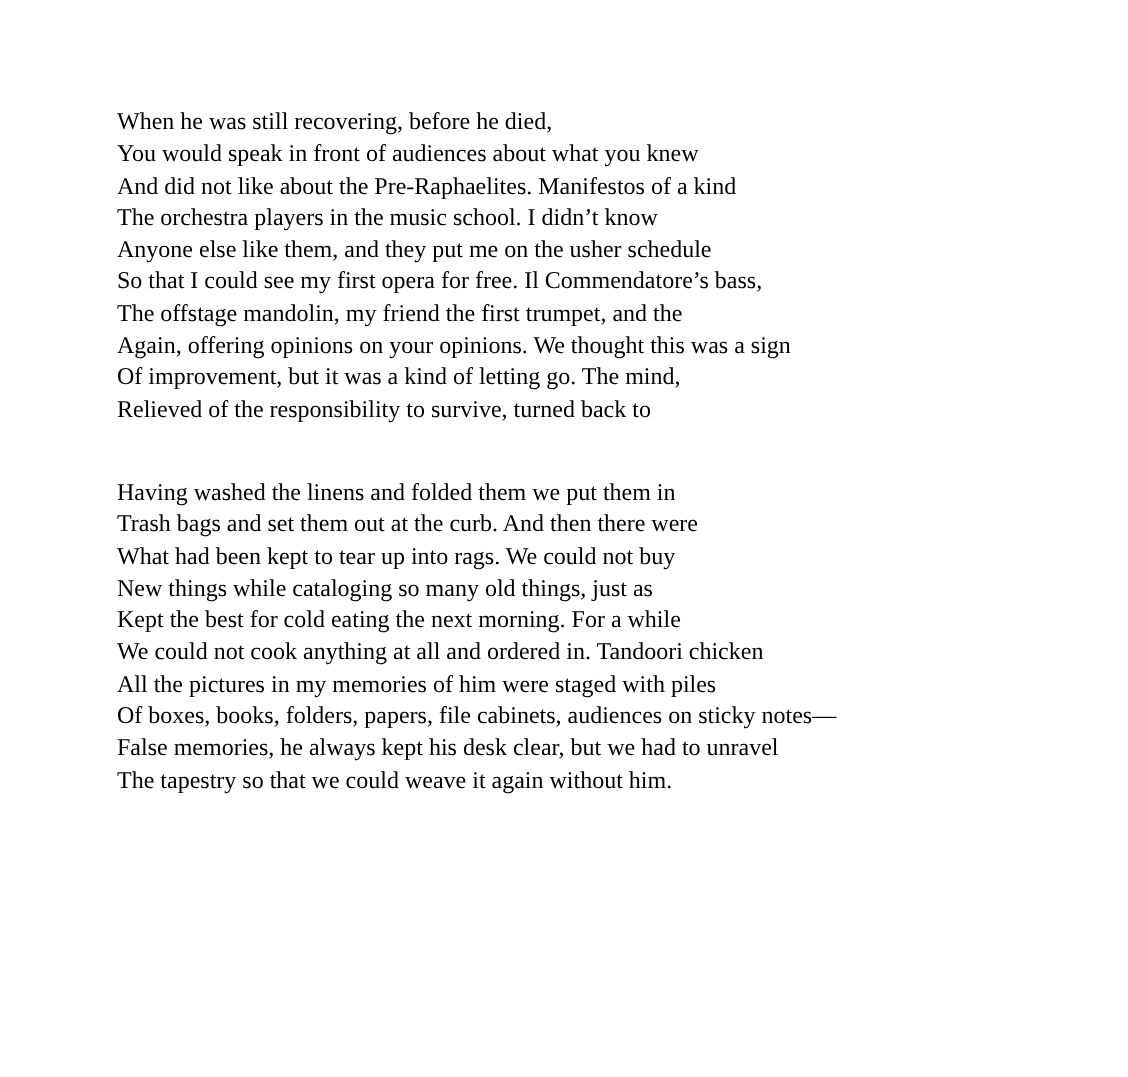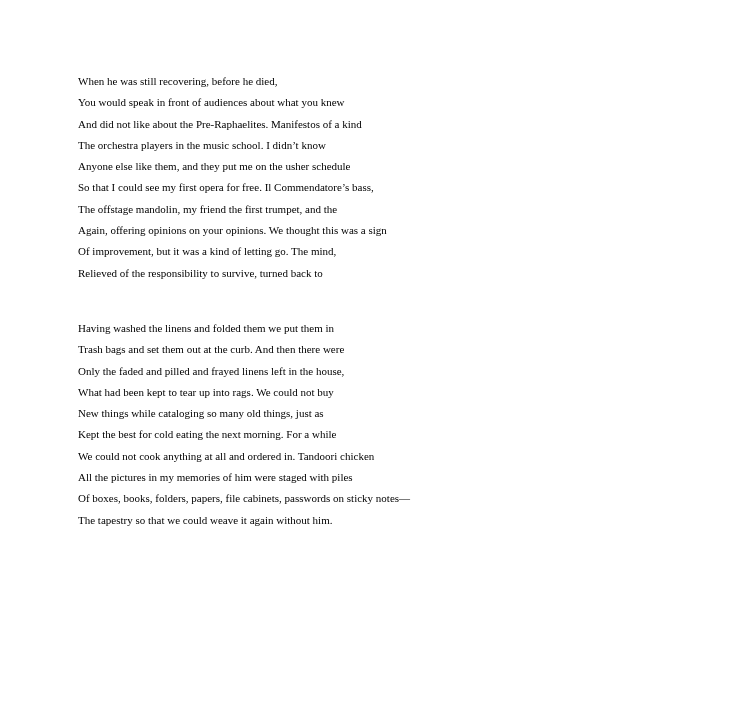--- a/index.html
+++ b/index.html
@@ -11,21 +11,21 @@
     width: 752px;
     height: 718px;
     position: relative;
     overflow: hidden;
   }
   .poem {
     position: absolute;
     left: 78px;
     top: 71px;
     font-family: "Liberation Serif", serif;
-    font-size: 11px;
+    font-size: 16px;
     line-height: 21.3px;
     color: #000000;
     -webkit-font-smoothing: auto;
   }
   .stanza {
     margin: 0;
     padding: 0;
   }
   .stanza + .stanza {
     margin-top: 34px;
@@ -46,22 +46,22 @@
       <div class="line">Anyone else like them, and they put me on the usher schedule</div>
       <div class="line">So that I could see my first opera for free. Il Commendatore’s bass,</div>
       <div class="line">The offstage mandolin, my friend the first trumpet, and the</div>
       <div class="line">Again, offering opinions on your opinions. We thought this was a sign</div>
       <div class="line">Of improvement, but it was a kind of letting go. The mind,</div>
       <div class="line">Relieved of the responsibility to survive, turned back to</div>
     </div>
     <div class="stanza">
       <div class="line">Having washed the linens and folded them we put them in</div>
       <div class="line">Trash bags and set them out at the curb. And then there were</div>
-      <div class="line">Only the faded and pilled and frayed linens left in the house,</div>
       <div class="line">What had been kept to tear up into rags. We could not buy</div>
       <div class="line">New things while cataloging so many old things, just as</div>
       <div class="line">Kept the best for cold eating the next morning. For a while</div>
       <div class="line">We could not cook anything at all and ordered in. Tandoori chicken</div>
       <div class="line">All the pictures in my memories of him were staged with piles</div>
-      <div class="line">Of boxes, books, folders, papers, file cabinets, passwords on sticky notes—</div>
+      <div class="line">Of boxes, books, folders, papers, file cabinets, audiences on sticky notes—</div>
+      <div class="line">False memories, he always kept his desk clear, but we had to unravel</div>
       <div class="line">The tapestry so that we could weave it again without him.</div>
     </div>
   </div>
 
 </body></html>

